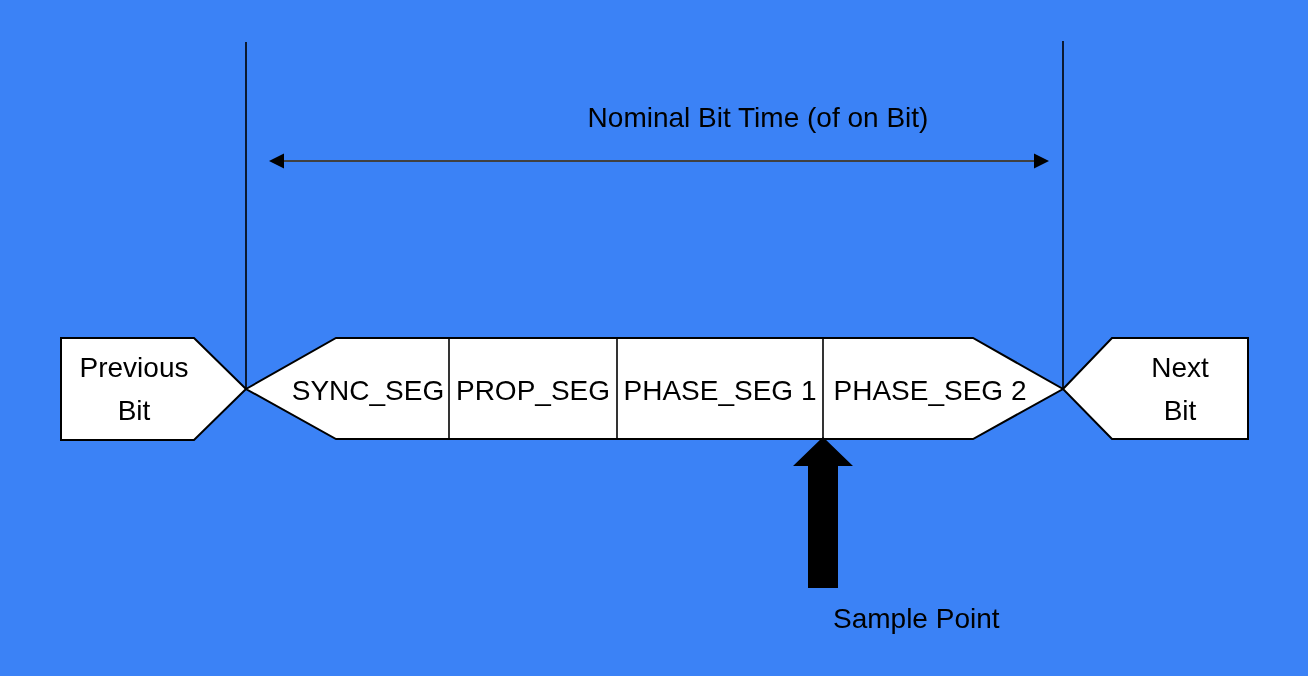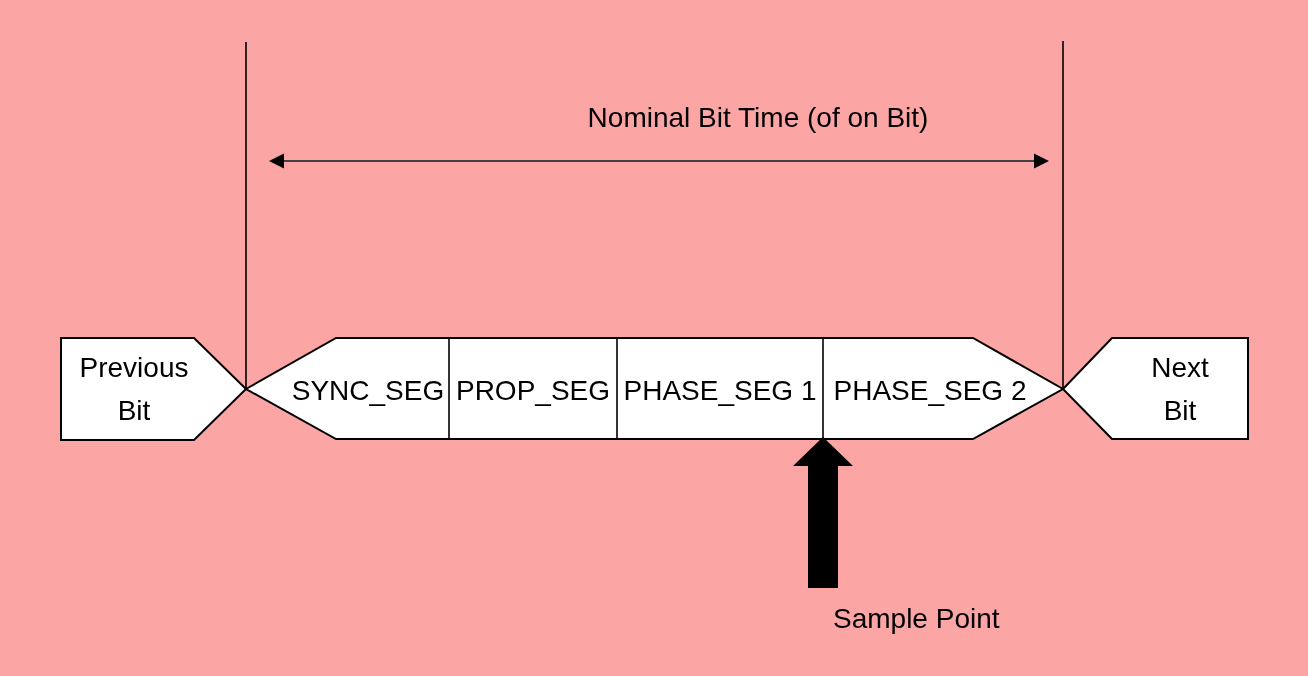--- a/index.html
+++ b/index.html
@@ -4,21 +4,21 @@
 <style>
   html, body {
     margin: 0;
     padding: 0;
     background: #ffffff;
   }
   #stage {
     position: relative;
     width: 1308px;
     height: 676px;
-    background: #fca5a5;
+    background: #3b82f6;
     overflow: hidden;
   }
   svg text {
     font-family: "Liberation Sans", sans-serif;
     fill: #000000;
   }
   .lbl        { font-size: 28px; }
   .lbl-title  { font-size: 28px; }
   .shape      { fill: #ffffff; stroke: #000000; stroke-width: 2; }
   .divider    { stroke: #000000; stroke-width: 1.6; }

